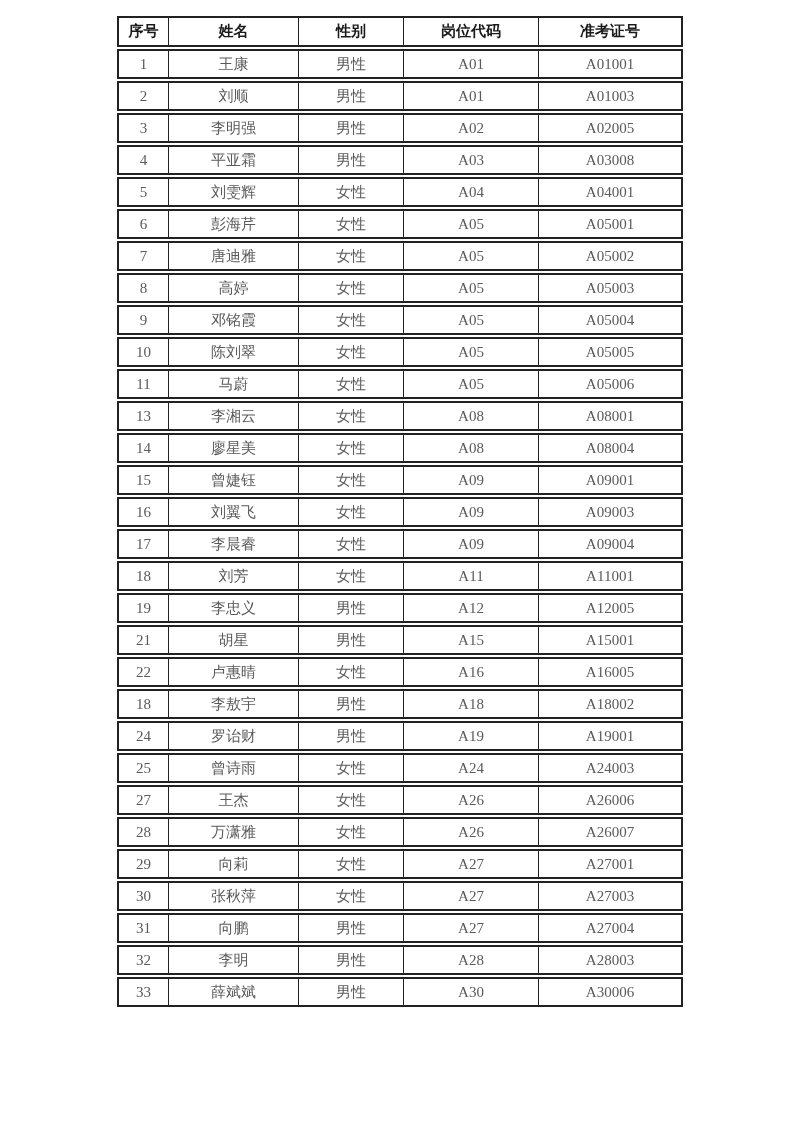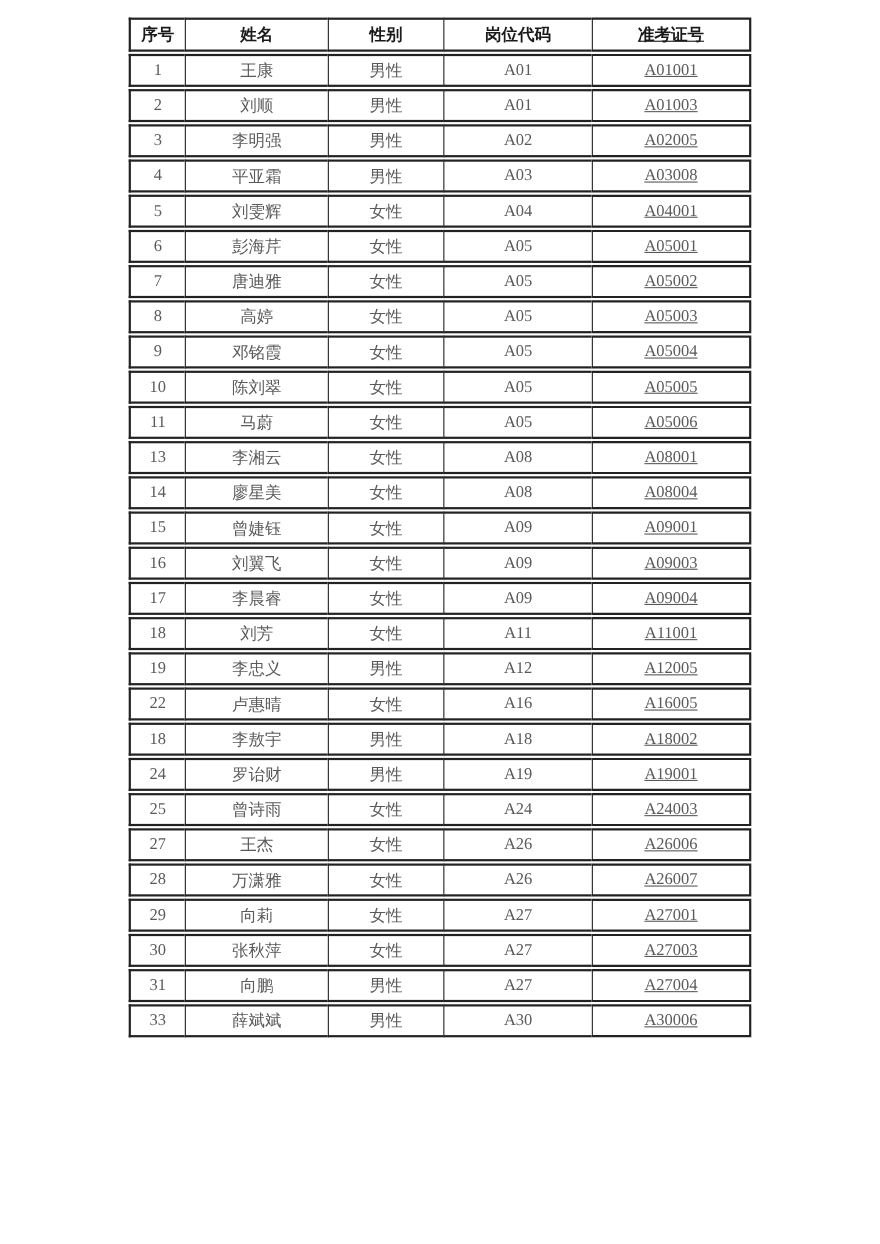--- a/index.html
+++ b/index.html
@@ -37,21 +37,20 @@
     border-top: 2px solid #222222;
     border-bottom: 2px solid #222222;
     border-left: 1px solid #222222;
     background: #ffffff;
   }
   table.roster th:first-child, table.roster td:first-child {
     border-left: 2px solid #222222;
   }
   table.roster th:last-child, table.roster td:last-child {
     border-right: 2px solid #222222;
-    text-decoration: underline;
   }
   table.roster thead th {
     height: 31px;
     color: #1a1a1a;
     font-weight: bold;
   }
   table.roster tbody td {
     height: 30px;
     color: #5a5a5a;
     font-weight: normal;
@@ -204,20 +203,27 @@
           <td>A11001</td>
         </tr>
         <tr>
           <td>19</td>
           <td>李忠义</td>
           <td>男性</td>
           <td>A12</td>
           <td>A12005</td>
         </tr>
         <tr>
+          <td>21</td>
+          <td>胡星</td>
+          <td>男性</td>
+          <td>A15</td>
+          <td>A15001</td>
+        </tr>
+        <tr>
           <td>22</td>
           <td>卢惠晴</td>
           <td>女性</td>
           <td>A16</td>
           <td>A16005</td>
         </tr>
         <tr>
           <td>18</td>
           <td>李敖宇</td>
           <td>男性</td>
@@ -265,20 +271,27 @@
           <td>女性</td>
           <td>A27</td>
           <td>A27003</td>
         </tr>
         <tr>
           <td>31</td>
           <td>向鹏</td>
           <td>男性</td>
           <td>A27</td>
           <td>A27004</td>
+        </tr>
+        <tr>
+          <td>32</td>
+          <td>李明</td>
+          <td>男性</td>
+          <td>A28</td>
+          <td>A28003</td>
         </tr>
         <tr>
           <td>33</td>
           <td>薛斌斌</td>
           <td>男性</td>
           <td>A30</td>
           <td>A30006</td>
         </tr>
       </tbody>
   </table>

